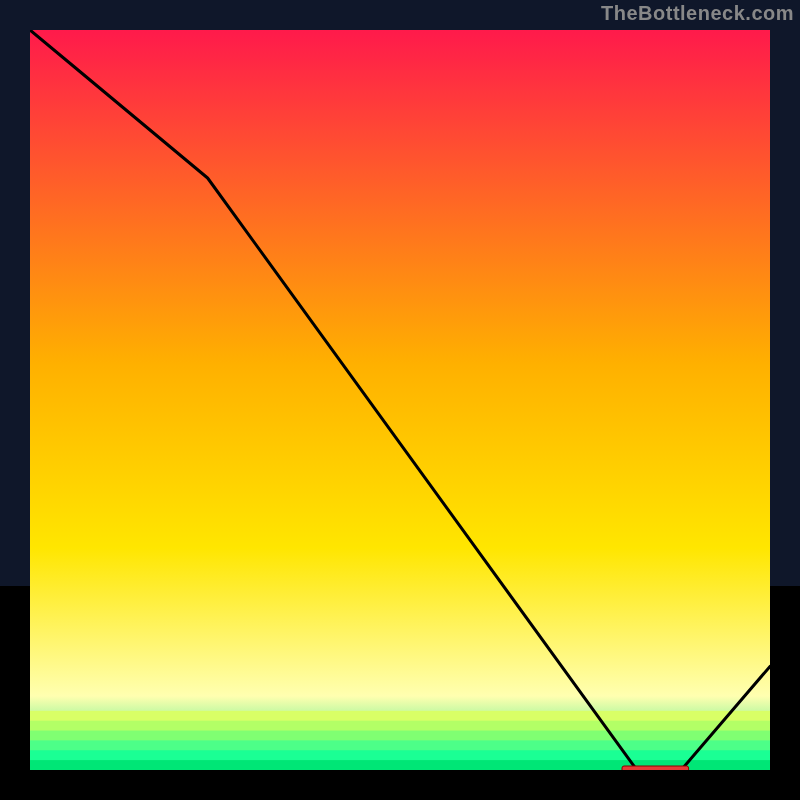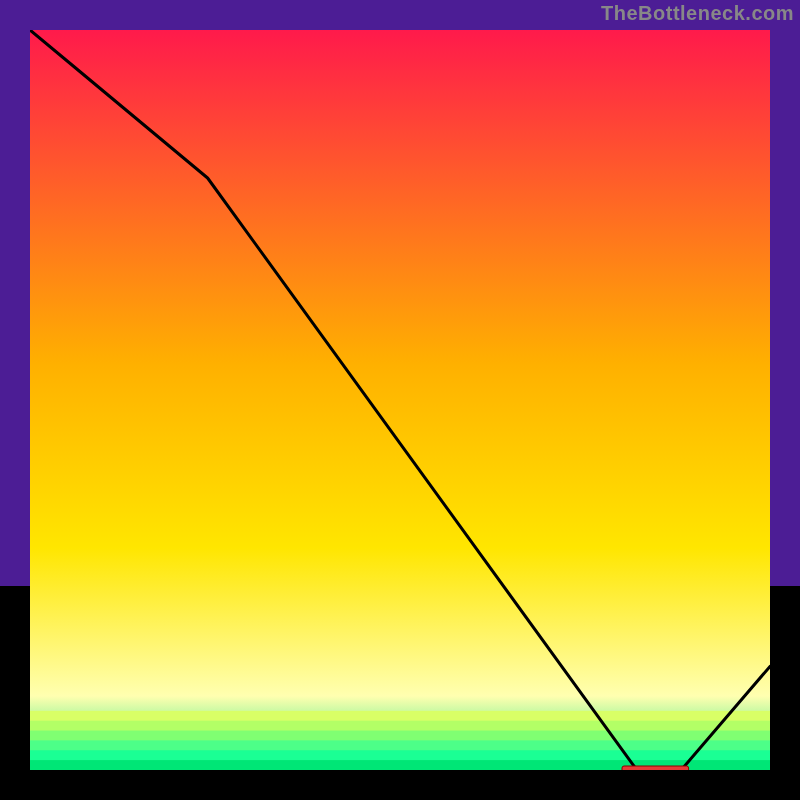--- a/index.html
+++ b/index.html
@@ -8,21 +8,21 @@
     width: 800px;
     height: 800px;
     background: #000;
     font-family: Arial, Helvetica, sans-serif;
     overflow: hidden;
   }
   .frame {
     position: relative;
     width: 800px;
     height: 586px;
-    background: #4c1d95;
+    background: #0f172a;
   }
   .watermark {
     position: absolute;
     top: 2px;
     right: 6px;
     color: #888;
     font-size: 20px;
     font-weight: 600;
     letter-spacing: 0.5px;
     z-index: 20;

